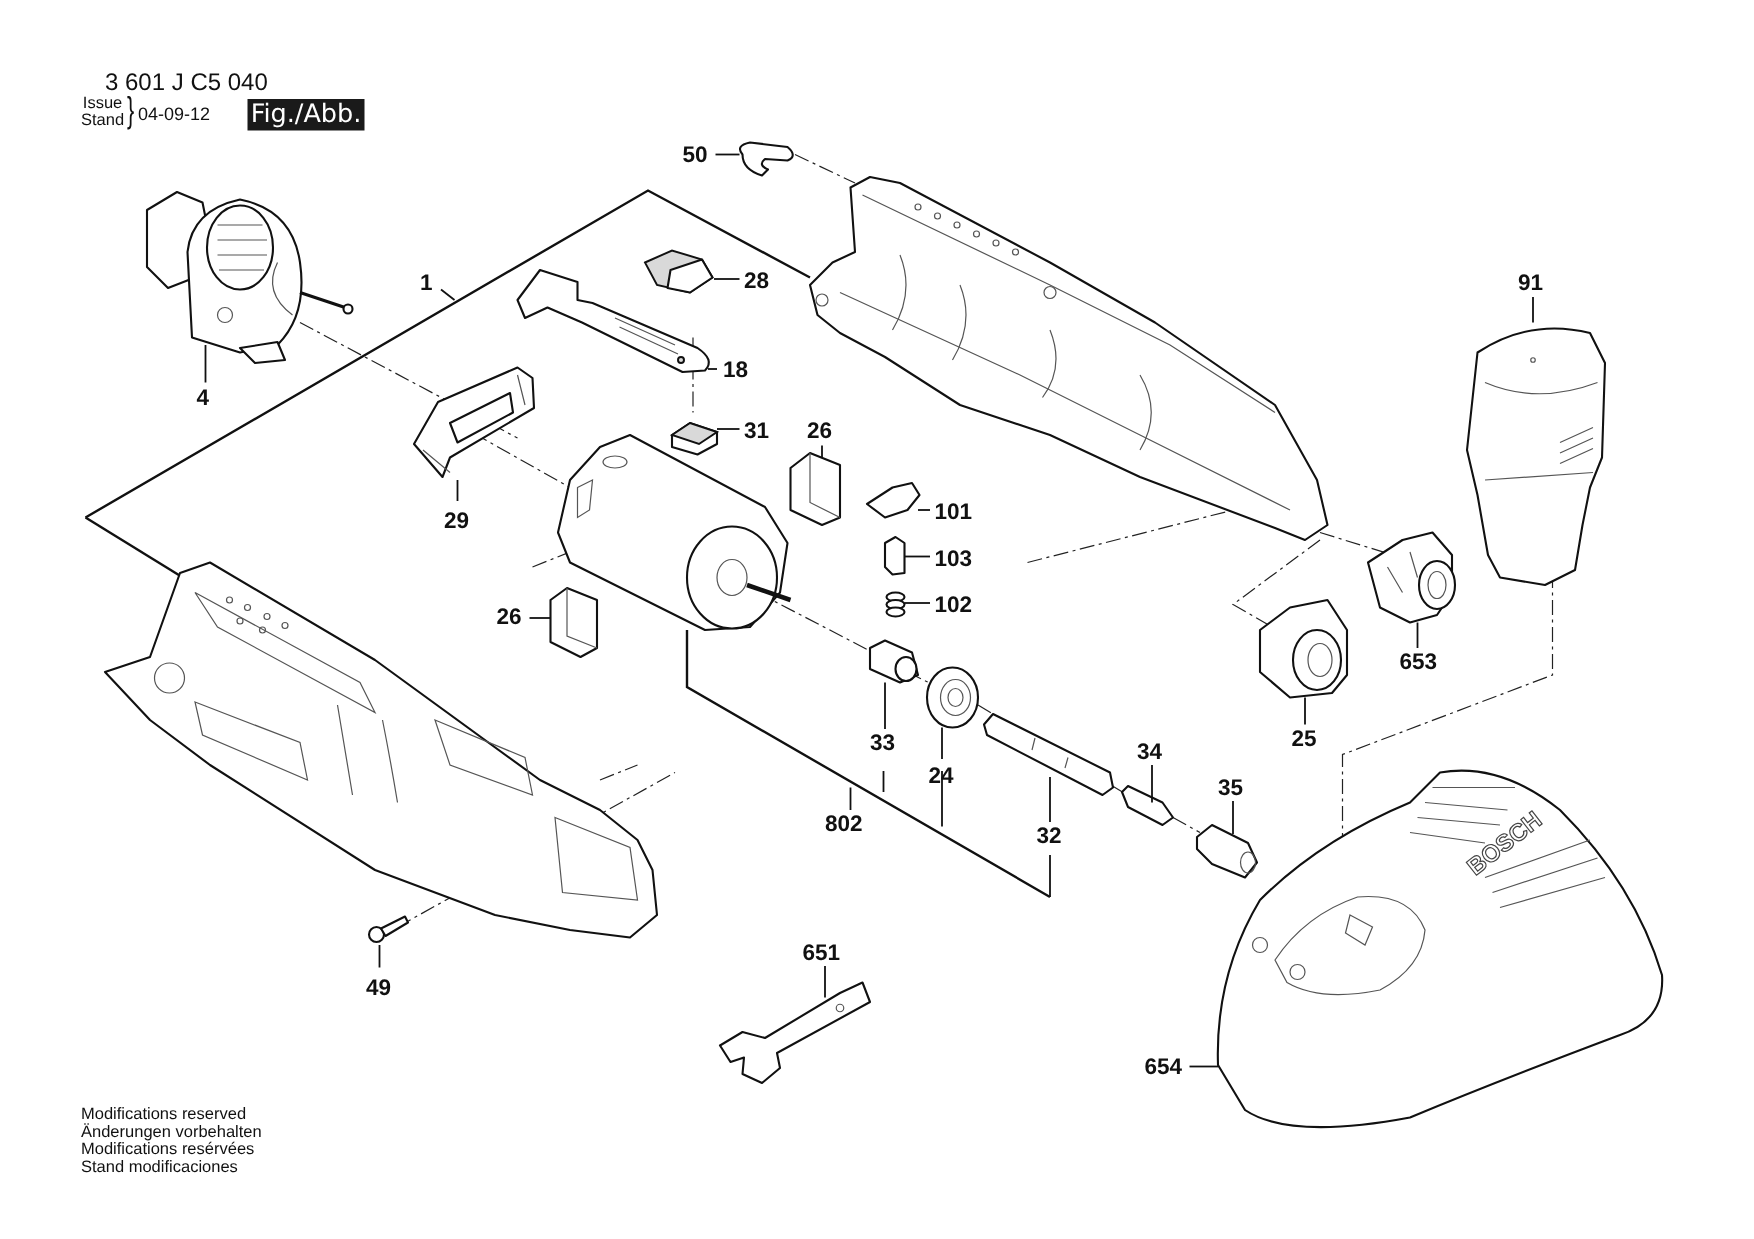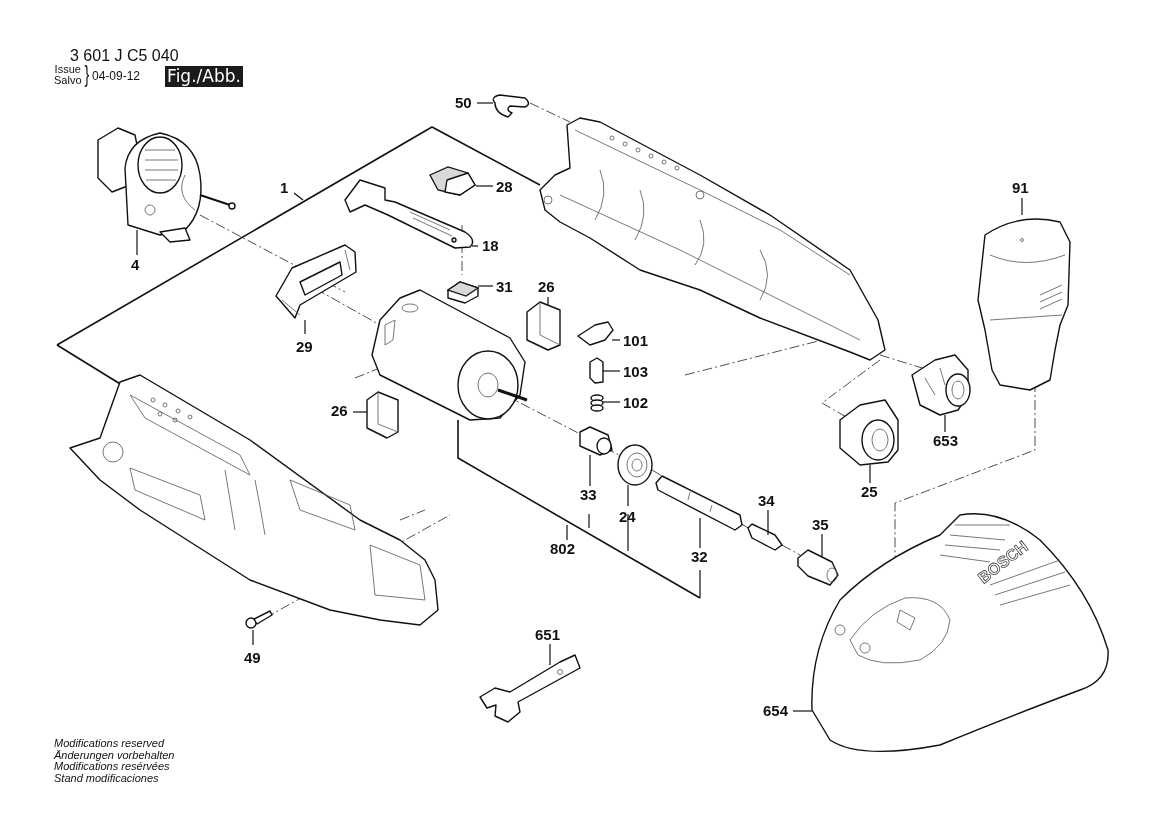--- a/index.html
+++ b/index.html
@@ -6,37 +6,37 @@
   body { width: 1169px; height: 826px; position: relative; overflow: hidden;
          font-family: "Liberation Sans", sans-serif; color: #111; }
   .hdr { position: absolute; font-size: 11px; line-height: 12px; color: #111; }
   .docno { left: 70px; top: 50px; font-size: 16px; }
   .issue { left: 54px; top: 64px; font-size: 11px; line-height: 11px; text-align: center; }
   .brace { position: absolute; left: 83px; top: 62px; font-size: 24px; line-height: 24px; font-weight: 300; transform: scaleX(0.6); }
   .date { left: 92px; top: 70px; font-size: 12px; }
   .fig { position: absolute; left: 141px; top: 66px; width: 78px; height: 21px; background: #1a1a1a; color: #fff;
          font-size: 17px; line-height: 21px; text-align: center; font-family: "DejaVu Sans", sans-serif; margin-left: 24px; }
   .footer { position: absolute; left: 54px; top: 738px; font-size: 11px; line-height: 11.5px; }
-  .footer div { white-space: nowrap; font-style: italic; }
+  .footer div { white-space: nowrap; }
   svg#diagram { position: absolute; left: 0; top: 0; }
   .lbl { font-family: "Liberation Sans", sans-serif; font-weight: bold; font-size: 15px; fill: #111; }
   .part { fill: #ffffff; stroke: #111; stroke-width: 1.4; stroke-linejoin: round; }
   .part-grey { fill: #d9d9d9; stroke: #111; stroke-width: 1.3; }
   .detail { fill: none; stroke: #555; stroke-width: 0.8; }
   .lead { stroke: #111; stroke-width: 1.2; fill: none; }
   .dash { stroke: #222; stroke-width: 0.8; fill: none; stroke-dasharray: 10 3 2 3; }
   .frame { stroke: #111; stroke-width: 1.6; fill: none; }
 </style>
 </head>
 <body>
 
 <div class="hdr docno">3 601 J C5 040</div>
 <div class="hdr issue">
   <div>Issue</div>
-  <div>Salvo</div>
+  <div>Stand</div>
 </div>
 <div class="brace">}</div>
 <div class="hdr date">04-09-12</div>
 <div class="fig">Fig./Abb. 1</div>
 
 <svg id="diagram" width="1169" height="826" viewBox="0 0 1169 826">
 
   <polyline class="frame" points="57,345 432,127 540,185"></polyline>
   <polyline class="frame" points="57,345 130,390"></polyline>
 

